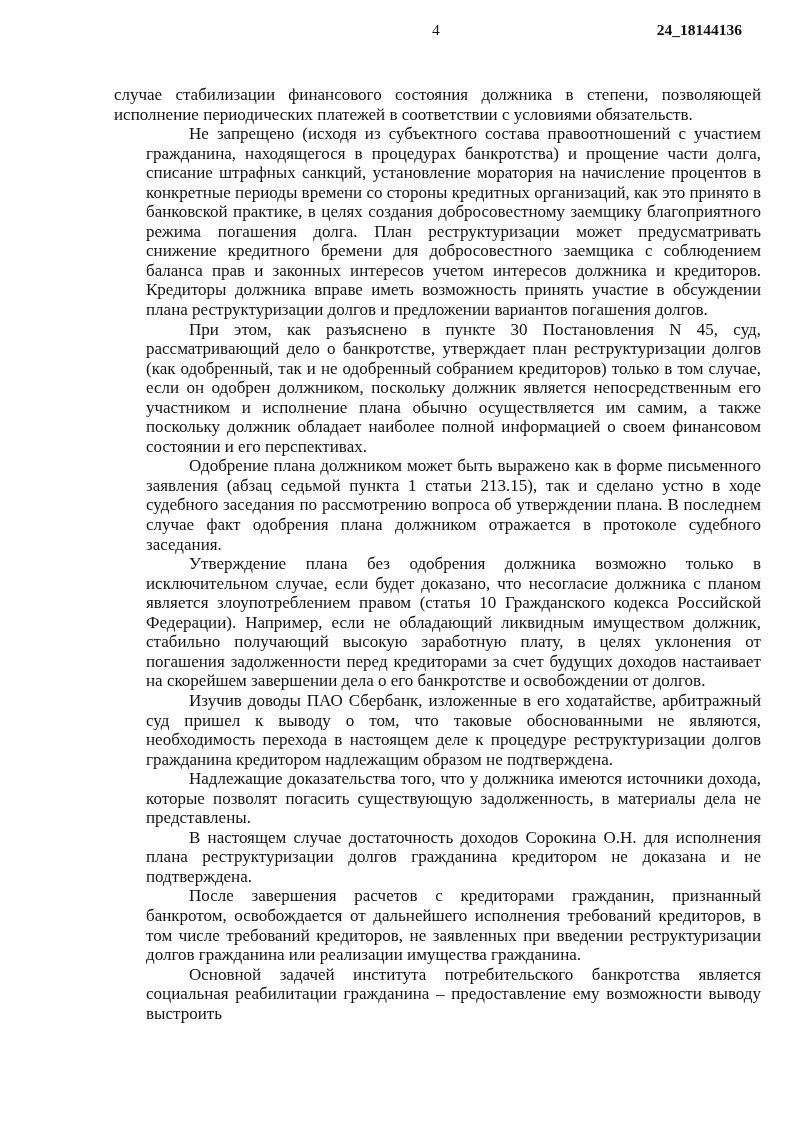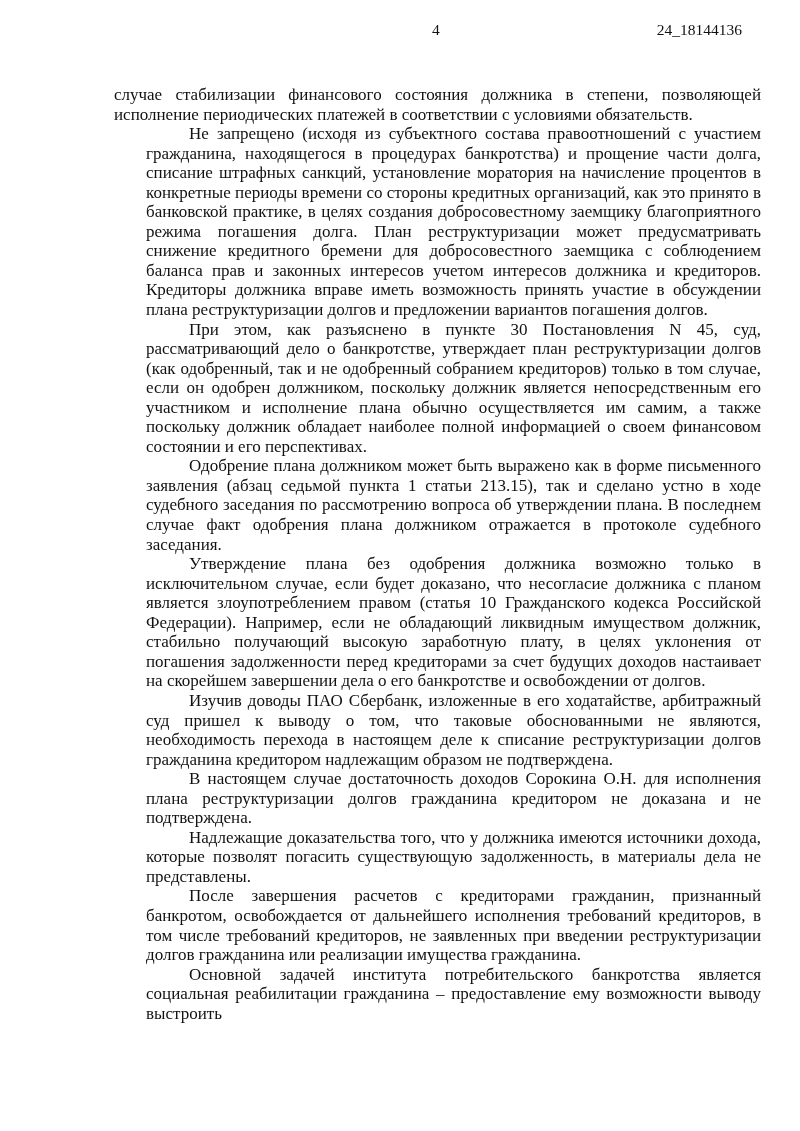--- a/index.html
+++ b/index.html
@@ -26,20 +26,21 @@
     }
     .page-number {
       position: absolute;
       left: 432px;
       top: 0;
     }
     .doc-id {
       position: absolute;
       right: 58px;
       top: 0;
+      font-weight: bold;
     }
     .body-text {
       position: absolute;
       top: 85px;
       left: 114px;
       width: 647px;
       font-size: 17px;
       line-height: 19.55px;
       text-align: justify;
     }
@@ -61,18 +62,18 @@
   <span class="page-number">4</span>
   <span class="doc-id">24_18144136</span>
 </div>
 
 <div class="body-text">
   <p>случае стабилизации финансового состояния должника в степени, позволяющей исполнение периодических платежей в соответствии с условиями обязательств.</p>
   <p class="indent">Не запрещено (исходя из субъектного состава правоотношений с участием гражданина, находящегося в процедурах банкротства) и прощение части долга, списание штрафных санкций, установление моратория на начисление процентов в конкретные периоды времени со стороны кредитных организаций, как это принято в банковской практике, в целях создания добросовестному заемщику благоприятного режима погашения долга. План реструктуризации может предусматривать снижение кредитного бремени для добросовестного заемщика с соблюдением баланса прав и законных интересов учетом интересов должника и кредиторов. Кредиторы должника вправе иметь возможность принять участие в обсуждении плана реструктуризации долгов и предложении вариантов погашения долгов.</p>
   <p class="indent">При этом, как разъяснено в пункте 30 Постановления N 45, суд, рассматривающий дело о банкротстве, утверждает план реструктуризации долгов (как одобренный, так и не одобренный собранием кредиторов) только в том случае, если он одобрен должником, поскольку должник является непосредственным его участником и исполнение плана обычно осуществляется им самим, а также поскольку должник обладает наиболее полной информацией о своем финансовом состоянии и его перспективах.</p>
   <p class="indent">Одобрение плана должником может быть выражено как в форме письменного заявления (абзац седьмой пункта 1 статьи 213.15), так и сделано устно в ходе судебного заседания по рассмотрению вопроса об утверждении плана. В последнем случае факт одобрения плана должником отражается в протоколе судебного заседания.</p>
   <p class="indent">Утверждение плана без одобрения должника возможно только в исключительном случае, если будет доказано, что несогласие должника с планом является злоупотреблением правом (статья 10 Гражданского кодекса Российской Федерации). Например, если не обладающий ликвидным имуществом должник, стабильно получающий высокую заработную плату, в целях уклонения от погашения задолженности перед кредиторами за счет будущих доходов настаивает на скорейшем завершении дела о его банкротстве и освобождении от долгов.</p>
-  <p class="indent">Изучив доводы ПАО Сбербанк, изложенные в его ходатайстве, арбитражный суд пришел к выводу о том, что таковые обоснованными не являются, необходимость перехода в настоящем деле к списание реструктуризации долгов гражданина кредитором надлежащим образом не подтверждена.</p>
+  <p class="indent">Изучив доводы ПАО Сбербанк, изложенные в его ходатайстве, арбитражный суд пришел к выводу о том, что таковые обоснованными не являются, необходимость перехода в настоящем деле к процедуре реструктуризации долгов гражданина кредитором надлежащим образом не подтверждена.</p>
+  <p class="indent">Надлежащие доказательства того, что у должника имеются источники дохода, которые позволят погасить существующую задолженность, в материалы дела не представлены.</p>
   <p class="indent">В настоящем случае достаточность доходов Сорокина О.Н. для исполнения плана реструктуризации долгов гражданина кредитором не доказана и не подтверждена.</p>
-  <p class="indent">Надлежащие доказательства того, что у должника имеются источники дохода, которые позволят погасить существующую задолженность, в материалы дела не представлены.</p>
   <p class="indent">После завершения расчетов с кредиторами гражданин, признанный банкротом, освобождается от дальнейшего исполнения требований кредиторов, в том числе требований кредиторов, не заявленных при введении реструктуризации долгов гражданина или реализации имущества гражданина.</p>
   <p class="indent">Основной задачей института потребительского банкротства является социальная реабилитации гражданина – предоставление ему возможности выводу выстроить</p>
 </div>
 
 </body></html>

